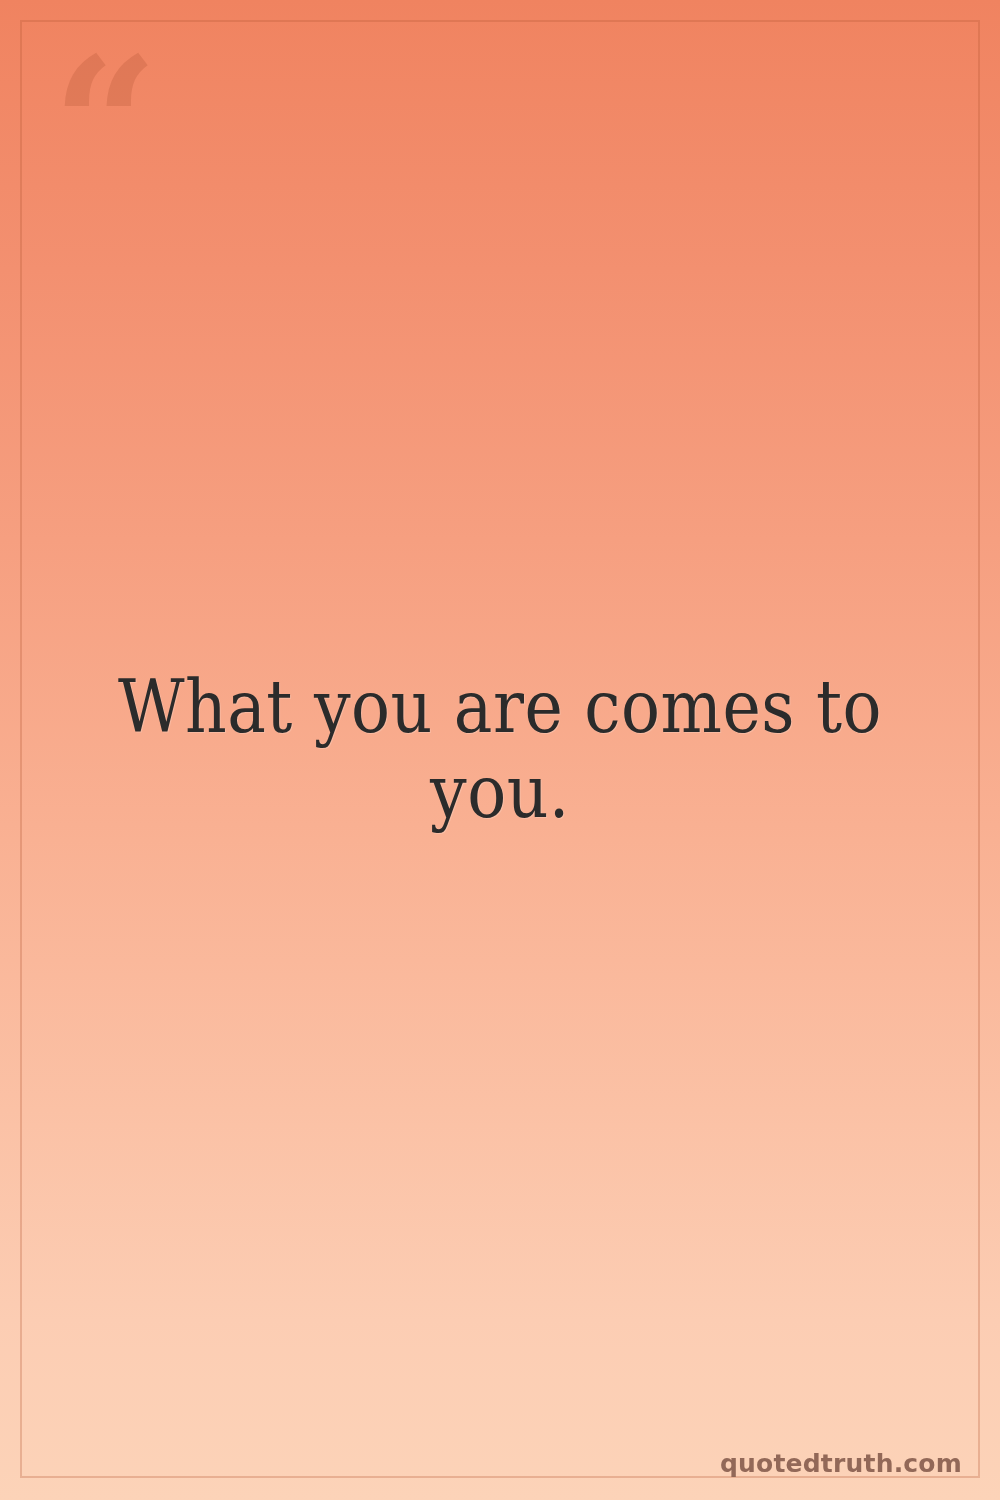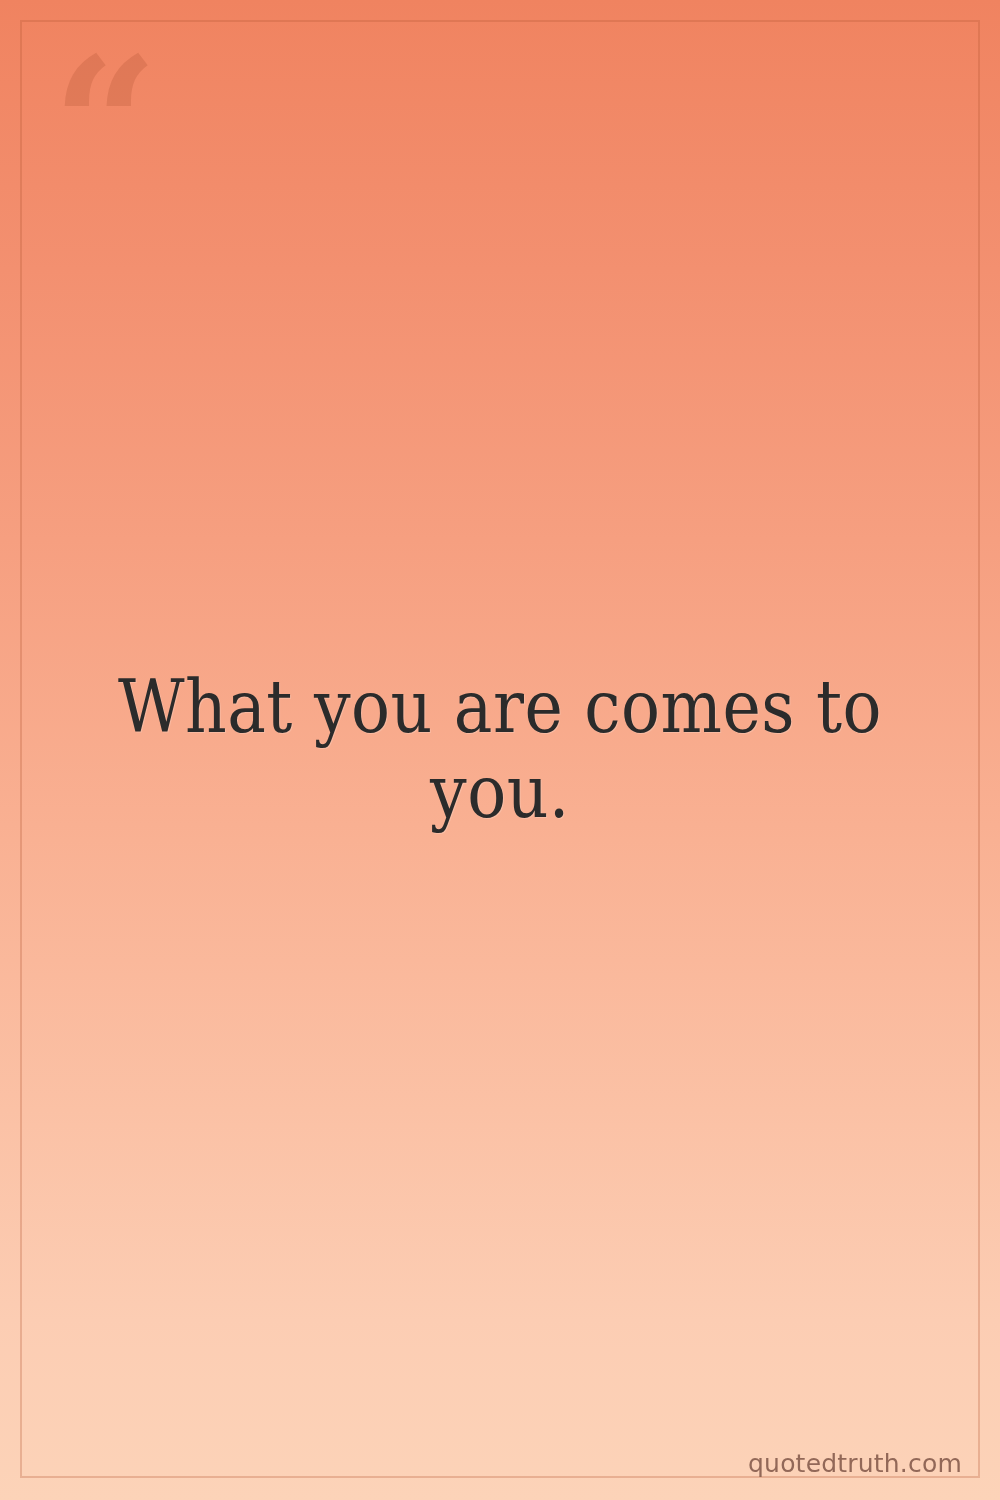--- a/index.html
+++ b/index.html
@@ -94,21 +94,21 @@
     white-space:nowrap;
   }
 
   
   #watermark {
     position:absolute;
     right:38px;
     bottom:22px;
     font-family:"DejaVu Sans", sans-serif;
     font-size:25px;
-    font-weight:400;
+    font-weight:700;
     letter-spacing:0.2px;
     color:#8A6050;
     opacity:0.92;
   }
 </style>
 </head>
 <body>
 
 <div id="quote-card">
 

